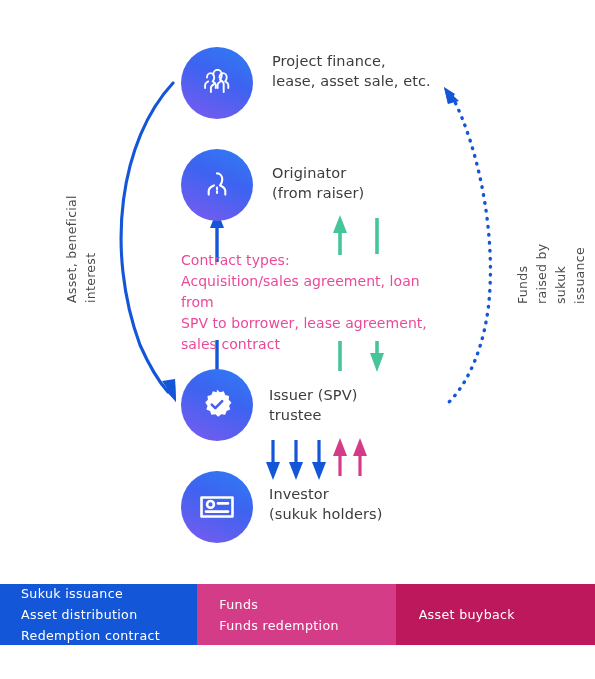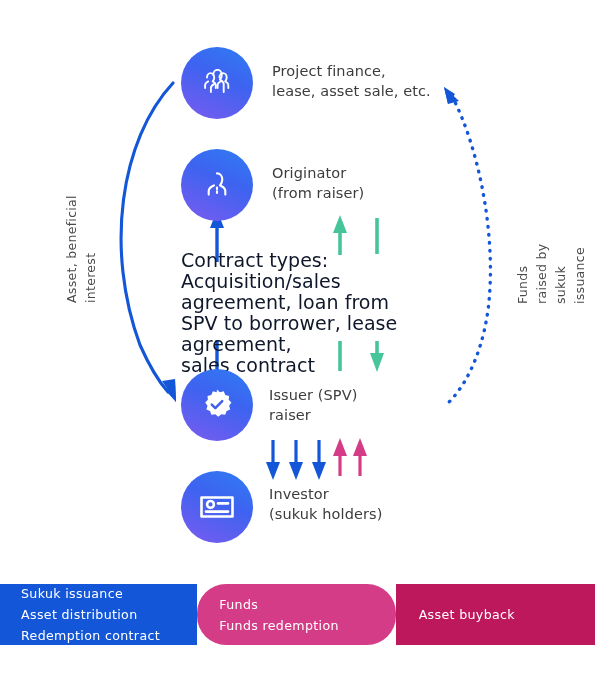--- a/index.html
+++ b/index.html
@@ -44,23 +44,23 @@
     white-space: pre-line;
     letter-spacing: 0.1px;
   }
 
   
   .contract-text {
     position: absolute;
     left: 181px;
     top: 250px;
     width: 272px;
-    font-size: 19px;
+    font-size: 14px;
     line-height: 21px;
-    color: #0f172a;
+    color: #ec4899;
     white-space: pre-line;
     letter-spacing: 0.05px;
   }
 
   
   .side-label {
     position: absolute;
     font-size: 12.5px;
     line-height: 19px;
     color: #4a4a4a;
@@ -89,21 +89,21 @@
     display: flex;
   }
   .legend-panel {
     flex: 1 1 0;
     display: flex;
     flex-direction: column;
     justify-content: center;
     box-sizing: border-box;
   }
   .legend-panel.blue   { background: #1356d8; padding-left: 21px; }
-  .legend-panel.pink   { background: #d53c87; padding-left: 22px; border-radius: 29px; }
+  .legend-panel.pink   { background: #d53c87; padding-left: 22px; }
   .legend-panel.green  { background: #be185d; padding-left: 23px; }
   .legend-line {
     color: #ffffff;
     font-size: 12.6px;
     line-height: 21px;
     letter-spacing: 0.35px;
     white-space: nowrap;
   }
 </style>
 </head>
@@ -175,21 +175,21 @@
       <svg width="42" height="28" viewBox="0 0 42 28" fill="none" stroke="#ffffff" stroke-width="1.9" stroke-linecap="round" stroke-linejoin="round">
         <path d="M11 8.5c0-2.6 1.6-4.4 3.6-4.4S18.2 5.9 18.2 8.5c0 2-.8 3-1.5 3.9.9.6 3.1 1.3 3.1 3.6V19"></path>
         <path d="M9.1 19v-3c0-2.3 2.2-3 3.1-3.6"></path>
         <path d="M23.5 8.5c0-2.6 1.6-4.4 3.6-4.4s3.6 1.8 3.6 4.4c0 2-.8 3-1.5 3.9.9.6 3.1 1.3 3.1 3.6V19"></path>
         <path d="M21.6 19v-3c0-2.3 2.2-3 3.1-3.6"></path>
         <path d="M17.2 6.1c0-3.1 1.9-5.2 4.3-5.2s4.3 2.1 4.3 5.2c0 2.4-1 3.6-1.8 4.6 1.1.7 3.7 1.6 3.7 4.3V23"></path>
         <path d="M14.9 23v-4c0-2.7 2.6-3.6 3.7-4.3"></path>
       </svg>
     </span>
   </div>
-  <div class="node-label" style="left:272px; top:61px;">Project finance,
+  <div class="node-label" style="left:272px; top:51px;">Project finance,
 lease, asset sale, etc.</div>
 
   <div class="node-circle" style="left:181px; top:149px;">
     <span>
       <svg width="32" height="32" viewBox="0 0 32 32" fill="none" stroke="#ffffff" stroke-width="2.1" stroke-linecap="round" stroke-linejoin="round">
         <path d="M16 4.4c3 0 5.3 2.6 5.3 6.2 0 2.8-1.2 4.5-2.3 5.8 1.5.8 5.3 2.1 5.3 5.6v3.6"></path>
         <path d="M7.7 25.6V22c0-3.5 3.8-4.8 5.3-5.6"></path>
         <line x1="16" y1="18.6" x2="16" y2="20.2"></line>
         <line x1="16" y1="22.4" x2="16" y2="24"></line>
       </svg>
@@ -205,21 +205,21 @@
 
   <div class="node-circle" style="left:181px; top:369px;">
     <span>
       <svg width="34" height="34" viewBox="0 0 34 34">
         <path fill="#ffffff" d="M17 1.6l2.9 2.6 3.8-.9 1.6 3.6 3.8 1-.4 3.9 2.7 2.8-2.3 3.2 1.1 3.8-3.6 1.5-1.4 3.7-3.9-.5-3 2.5-3-2.5-3.9.5-1.4-3.7-3.6-1.5 1.1-3.8-2.3-3.2 2.7-2.8-.4-3.9 3.8-1 1.6-3.6 3.8.9z"></path>
         <path fill="none" stroke="#4560ea" stroke-width="2.6" stroke-linecap="round" stroke-linejoin="round" d="M11.8 16.6l3.5 3.5 6.9-6.9"></path>
       </svg>
     </span>
   </div>
   <div class="node-label" style="left:269px; top:385px;">Issuer (SPV)
-raiser</div>
+trustee</div>
 
   <div class="node-circle" style="left:181px; top:471px;">
     <span>
       <svg width="40" height="30" viewBox="0 0 40 30" fill="none" stroke="#ffffff" stroke-width="2.6" stroke-linejoin="round">
         <rect x="4.5" y="5.5" width="31" height="19"></rect>
         <circle cx="13.5" cy="12.4" r="3.4"></circle>
         <line x1="21" y1="11.4" x2="31" y2="11.4" stroke-linecap="round"></line>
         <line x1="9" y1="19.6" x2="31" y2="19.6" stroke-linecap="round"></line>
       </svg>
     </span>

